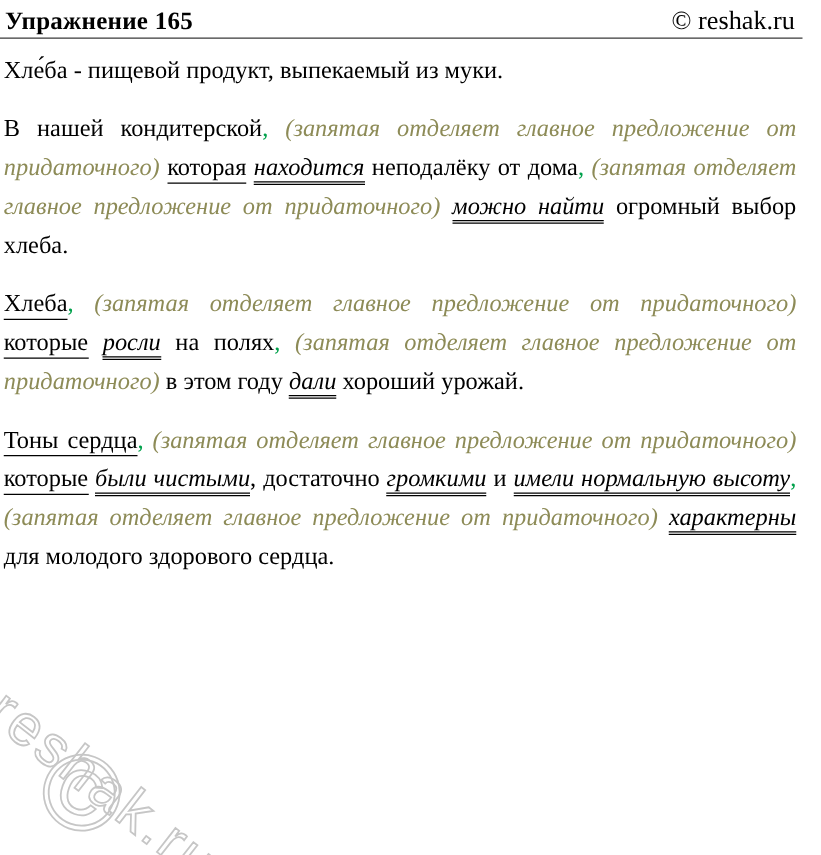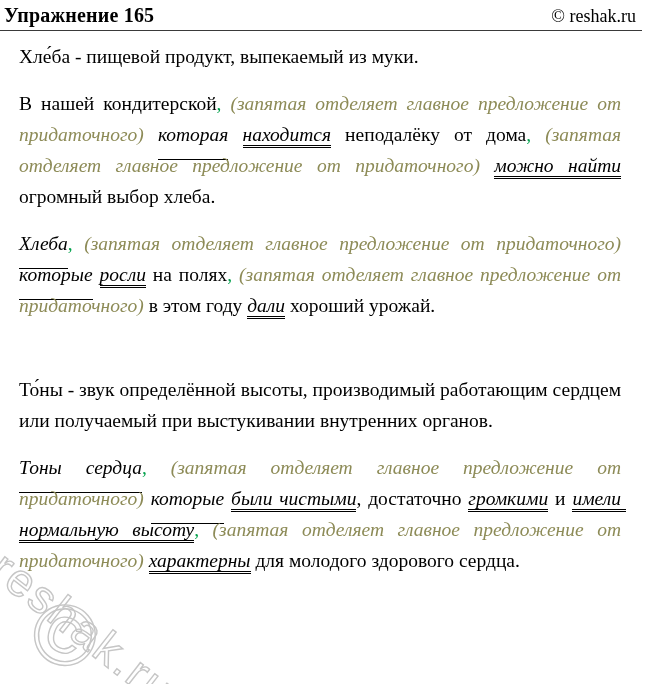--- a/index.html
+++ b/index.html
@@ -16,35 +16,35 @@
     position:relative;
   }
   .page{position:relative;width:642px;height:684px;z-index:1;}
   .header{
     display:flex;justify-content:space-between;align-items:baseline;
     padding:4px 6px 2px 4px;
     border-bottom:1.2px solid #3a3a3a;
     height:31px;
   }
   .header .title{font-size:20px;font-weight:bold;letter-spacing:.2px;}
-  .header .copy{font-size:18px;}
+  .header .copy{font-size:21px;}
   .content{
     padding:10px 5px 0 3px;
     font-size:19.5px;
     line-height:31px;
     text-align:justify;
   }
-  .para{margin:16px;}
+  .para{margin:0;}
   .para[data-kind="definition"]{margin-top:53px;}
   .para[data-kind="definition"]:first-child{margin-top:0;}
   .para[data-kind="example"]{margin-top:16px;}
   .run{white-space:pre-wrap;}
   .run.olive{color:var(--ann);font-style:italic;}
   .run.green{color:var(--green);}
-  .run.u1{border-bottom:1.5px solid #000;padding-bottom:14px;font-style:italic;}
+  .run.u1{border-bottom:1.5px solid #000;padding-bottom:1px;}
   .run.u2{border-bottom:3px double #000;font-style:italic;}
   
   .watermark{
     position:absolute;z-index:0;pointer-events:none;
     color:transparent;
     -webkit-text-stroke:1.4px var(--wm);
     font-family:"Liberation Sans","DejaVu Sans",sans-serif;
   }
   .wm-text{
     left:14px;top:540px;
@@ -65,16 +65,15 @@
 
 <div class="page">
   <div class="header">
     <span class="title">Упражнение 165</span>
     <span class="copy">© reshak.ru</span>
   </div>
   <div class="content">
       <p class="para" data-kind="definition"><span class="run plain">Хле́ба - пищевой продукт, выпекаемый из муки.</span></p>
       <p class="para" data-kind="example"><span class="run plain">В нашей кондитерской</span><span class="run green">,</span><span class="run plain"> </span><span class="run olive">(запятая отделяет главное предложение от придаточного)</span><span class="run plain"> </span><span class="run u1">которая</span><span class="run plain"> </span><span class="run u2">находится</span><span class="run plain"> неподалёку от дома</span><span class="run green">,</span><span class="run plain"> </span><span class="run olive">(запятая отделяет главное предложение от придаточного)</span><span class="run plain"> </span><span class="run u2">можно найти</span><span class="run plain"> огромный выбор хлеба.</span></p>
       <p class="para" data-kind="example"><span class="run u1">Хлеба</span><span class="run green">,</span><span class="run plain"> </span><span class="run olive">(запятая отделяет главное предложение от придаточного)</span><span class="run plain"> </span><span class="run u1">которые</span><span class="run plain"> </span><span class="run u2">росли</span><span class="run plain"> на полях</span><span class="run green">,</span><span class="run plain"> </span><span class="run olive">(запятая отделяет главное предложение от придаточного)</span><span class="run plain"> в этом году </span><span class="run u2">дали</span><span class="run plain"> хороший урожай.</span></p>
-      <p class="para" data-kind="definition"><span class="run plain">То́ны - звук определённой высоты, производимый работающим сердцем или получаемый при выстукивании внутренних органов.</span></p>
       <p class="para" data-kind="example"><span class="run u1">Тоны сердца</span><span class="run green">,</span><span class="run plain"> </span><span class="run olive">(запятая отделяет главное предложение от придаточного)</span><span class="run plain"> </span><span class="run u1">которые</span><span class="run plain"> </span><span class="run u2">были чистыми</span><span class="run plain">, достаточно </span><span class="run u2">громкими</span><span class="run plain"> и </span><span class="run u2">имели нормальную высоту</span><span class="run green">,</span><span class="run plain"> </span><span class="run olive">(запятая отделяет главное предложение от придаточного)</span><span class="run plain"> </span><span class="run u2">характерны</span><span class="run plain"> для молодого здорового сердца.</span></p>
     </div>
 </div>
 
 </body></html>

